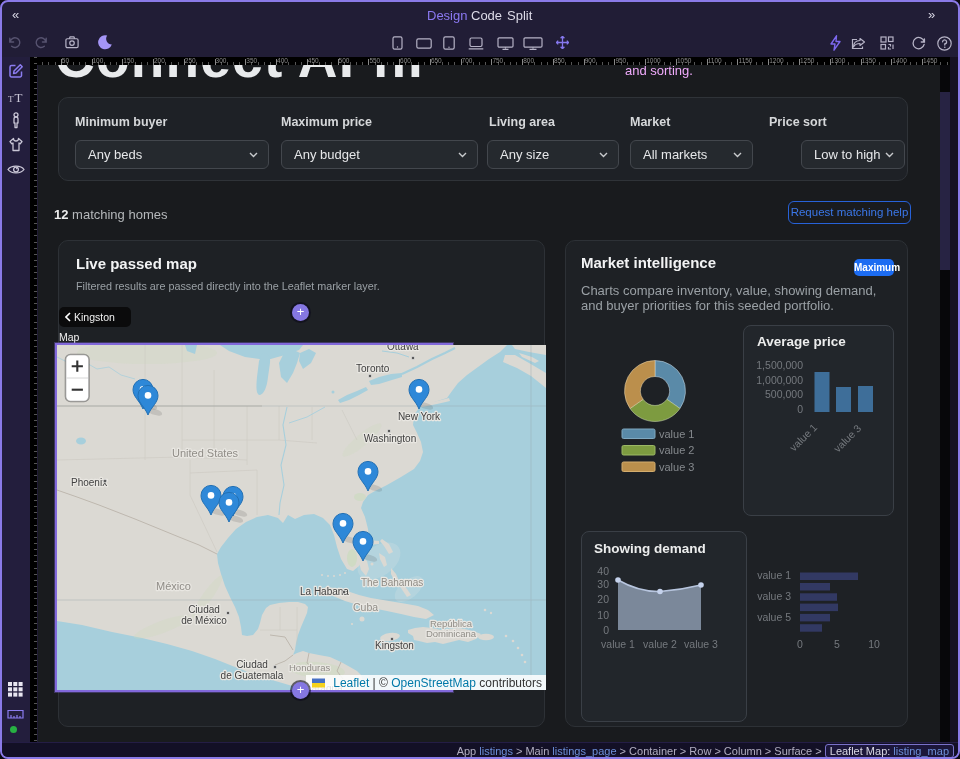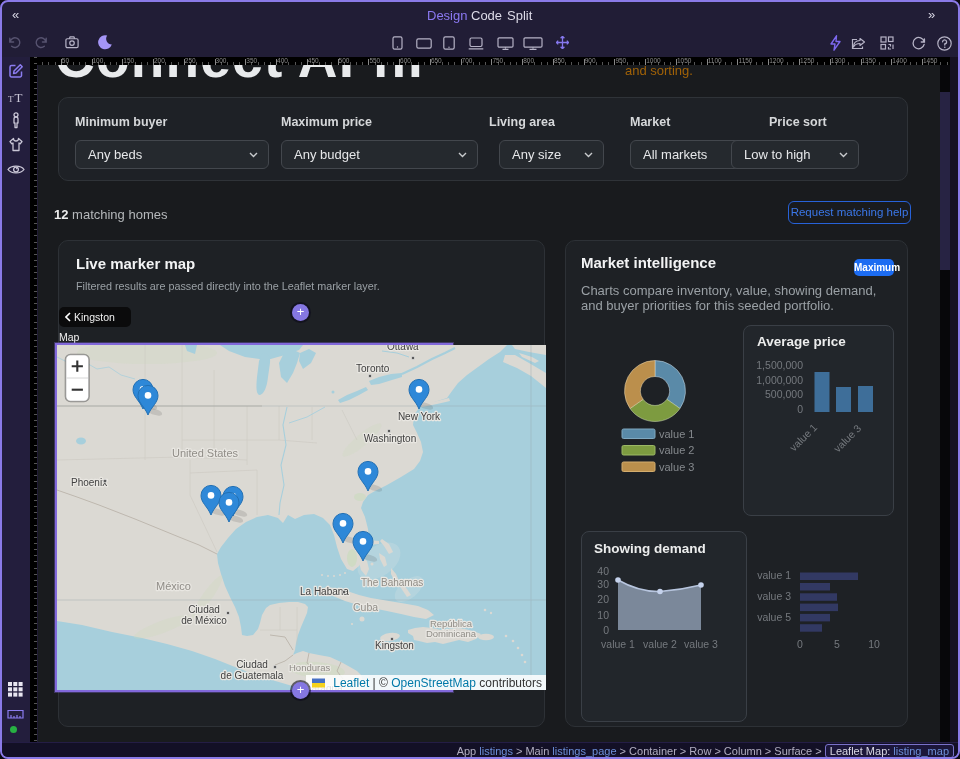--- a/index.html
+++ b/index.html
@@ -160,48 +160,48 @@
       <span class="rlab" style="left:800.8px">1300</span>
       <span class="rlab" style="left:831.5px">1350</span>
       <span class="rlab" style="left:862.3px">1400</span>
       <span class="rlab" style="left:893.0px">1450</span>
   </div>
   <div class="abs" id="vruler">
     <div class="abs" style="left:4px;top:0;width:3px;height:100%;background:repeating-linear-gradient(to bottom, #555 0 1px, transparent 1px 6.152px)"></div>
   </div>
   <div class="abs" id="canvas">
     <div class="abs" style="left:17px;top:-39px;font-size:55px;font-weight:700;color:#e8eaec;white-space:nowrap;letter-spacing:1.2px">Connect AI fil</div>
-    <div class="abs" style="left:587px;top:-2px;font-size:13px;color:#a16207">and sorting.</div>
+    <div class="abs" style="left:587px;top:-2px;font-size:13px;color:#f0abfc">and sorting.</div>
     <div id="filters">
       <div class="flabel" style="left:16px">Minimum buyer</div>
       <div class="flabel" style="left:222px">Maximum price</div>
       <div class="flabel" style="left:430px">Living area</div>
       <div class="flabel" style="left:571px">Market</div>
       <div class="flabel" style="left:710px">Price sort</div>
       <div class="fsel" style="left:16px;width:194px">Any beds<svg class="chev" viewBox="0 0 9 6">
             <path d="M1 1 L4.5 4.5 L8 1" stroke="#c8cacd" stroke-width="1.4" fill="none"></path>
           </svg></div>
       <div class="fsel" style="left:222px;width:197px">Any budget<svg class="chev" viewBox="0 0 9 6">
             <path d="M1 1 L4.5 4.5 L8 1" stroke="#c8cacd" stroke-width="1.4" fill="none"></path>
           </svg></div>
-      <div class="fsel" style="left:440px;width:105px">Any size<svg class="chev" viewBox="0 0 9 6">
+      <div class="fsel" style="left:428px;width:132px">Any size<svg class="chev" viewBox="0 0 9 6">
             <path d="M1 1 L4.5 4.5 L8 1" stroke="#c8cacd" stroke-width="1.4" fill="none"></path>
           </svg></div>
       <div class="fsel" style="left:571px;width:123px">All markets<svg class="chev" viewBox="0 0 9 6">
             <path d="M1 1 L4.5 4.5 L8 1" stroke="#c8cacd" stroke-width="1.4" fill="none"></path>
           </svg></div>
-      <div class="fsel" style="left:672px;width:128px">Low to high<svg class="chev" viewBox="0 0 9 6">
+      <div class="fsel" style="left:742px;width:104px">Low to high<svg class="chev" viewBox="0 0 9 6">
             <path d="M1 1 L4.5 4.5 L8 1" stroke="#c8cacd" stroke-width="1.4" fill="none"></path>
           </svg></div>
     </div>
     <div class="abs" style="left:16px;top:142px;font-size:13px;color:#b5b8bb"><b style="color:#eceded">12</b> matching homes</div>
     <div class="abs" style="left:750px;top:136px;width:123px;height:23px;border:1px solid #2762d9;border-radius:6px;color:#3b77e8;font-size:11.5px;line-height:21px;text-align:center;white-space:nowrap">Request matching help</div>
 
     <div class="card" style="left:20px;top:175px;width:487px;height:487px">
-      <div class="abs" style="left:17px;top:14px;font-size:15px;font-weight:700;color:#f2f3f4">Live marker map</div>
+      <div class="abs" style="left:17px;top:14px;font-size:15px;font-weight:700;color:#f2f3f4">Live passed map</div>
       <div class="abs" style="left:17px;top:39px;font-size:10.8px;color:#9aa0a5">Filtered results are passed directly into the Leaflet marker layer.</div>
     </div>
     <div class="plusbtn" style="left:254px;top:239px">+</div>
     <div class="abs" style="left:21px;top:242px;width:72px;height:20px;background:#0b0b0c;border-radius:5px;color:#f0f0f0;font-size:10.5px;line-height:20px">
       <svg style="position:absolute;left:6px;top:5px" width="6" height="10" viewBox="0 0 6 10">
           <path d="M5 1 L1 5 L5 9" stroke="#fff" stroke-width="1.6" fill="none"></path>
         </svg>
       <span style="margin-left:15px">Kingston Map</span>
     </div>
     <div class="abs" style="left:17px;top:278px;width:398px;height:349px;border:2px solid #8168da;box-shadow:0 0 0 1px rgba(130,104,218,0.35)">

